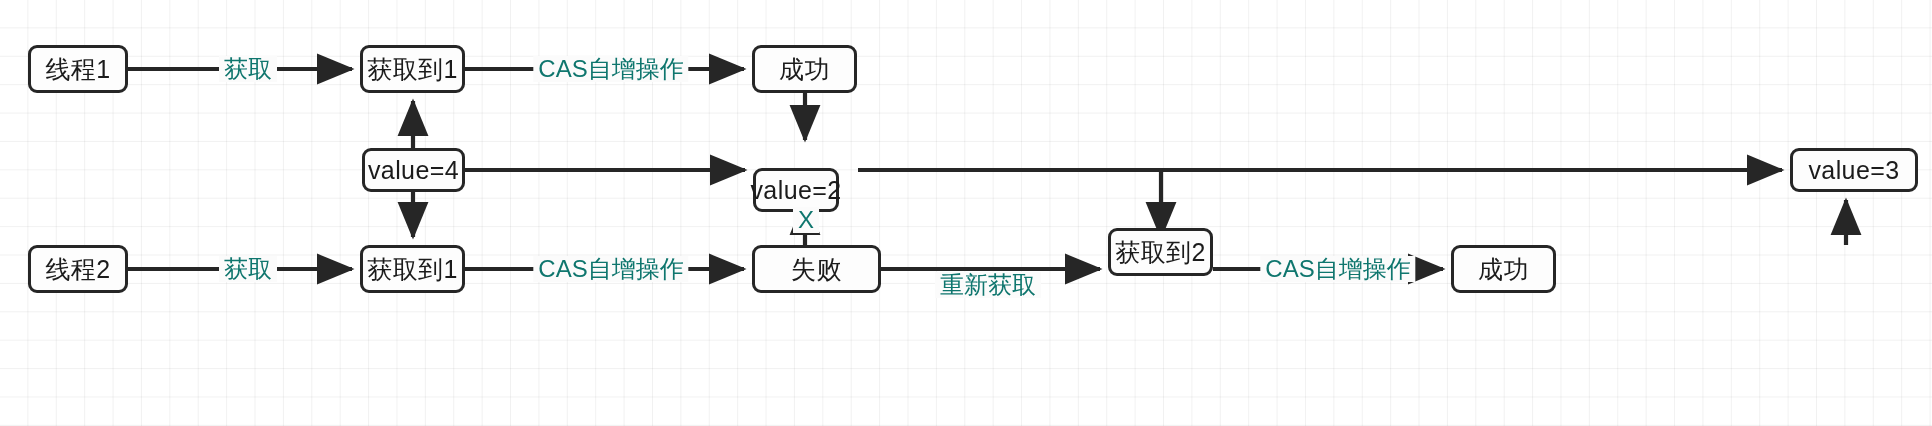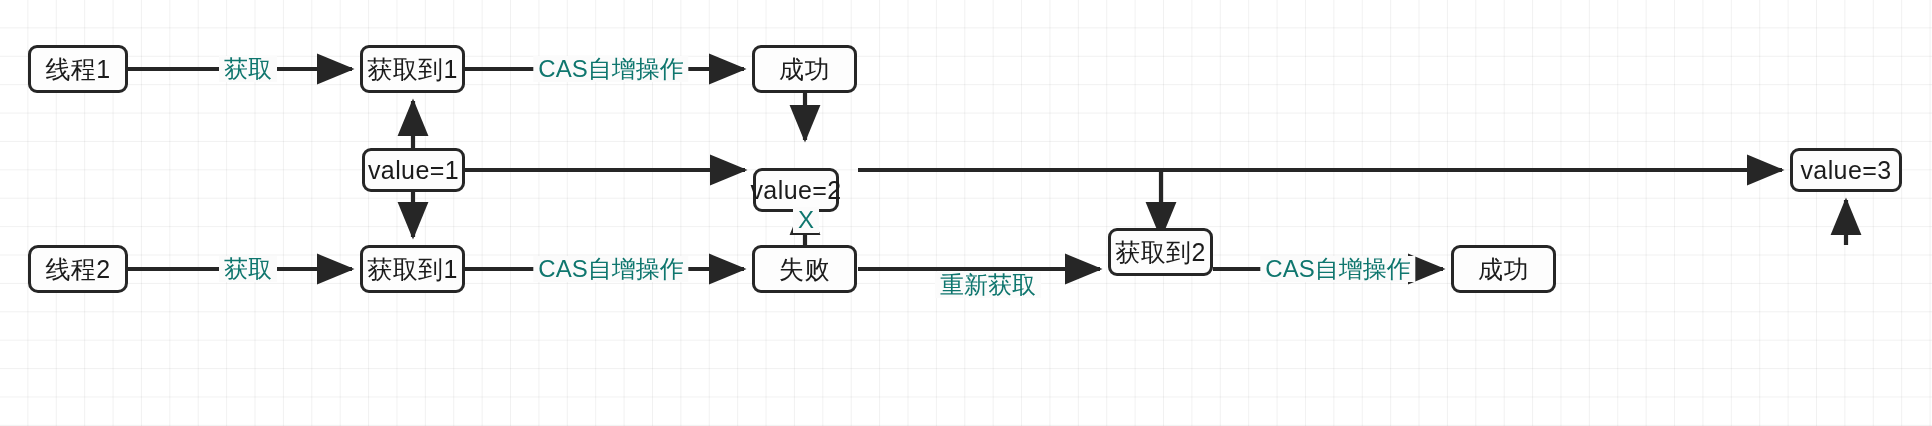--- a/index.html
+++ b/index.html
@@ -87,31 +87,31 @@
       <path d="M1846,245 L1846,200" marker-end="url(#ah)"></path>
     </g>
   </svg>
 
   <div class="node cjk" style="left:28px;top:45px;width:100px;height:48px;">线程1</div>
 
   <div class="node cjk" style="left:360px;top:45px;width:105px;height:48px;">获取到1</div>
 
   <div class="node cjk" style="left:752px;top:45px;width:105px;height:48px;">成功</div>
 
-  <div class="node" style="left:362px;top:148px;width:103px;height:44px;">value=1</div>
+  <div class="node" style="left:362px;top:148px;width:103px;height:44px;">value=4</div>
 
   <div class="node" style="left:753px;top:148px;width:86px;height:44px;margin-top:20px;">value=2</div>
 
-  <div class="node" style="left:1790px;top:148px;width:112px;height:44px;">value=3</div>
+  <div class="node" style="left:1790px;top:148px;width:128px;height:44px;">value=3</div>
 
-  <div class="node cjk" style="left:28px;top:245px;width:100px;height:48px;border-radius:10px;">线程2</div>
+  <div class="node cjk" style="left:28px;top:245px;width:100px;height:48px;">线程2</div>
 
   <div class="node cjk" style="left:360px;top:245px;width:105px;height:48px;">获取到1</div>
 
-  <div class="node cjk" style="left:752px;top:245px;width:105px;height:48px;">失败</div>
+  <div class="node cjk" style="left:752px;top:245px;width:129px;height:48px;">失败</div>
 
   <div class="node cjk" style="left:1108px;top:228px;width:105px;height:48px;">获取到2</div>
 
   <div class="node cjk" style="left:1451px;top:245px;width:105px;height:48px;">成功</div>
 
   <div class="edge-label" style="left:248px;top:69px;">获取</div>
 
   <div class="edge-label" style="left:611px;top:69px;">CAS自增操作</div>
 
   <div class="edge-label" style="left:248px;top:269px;">获取</div>

